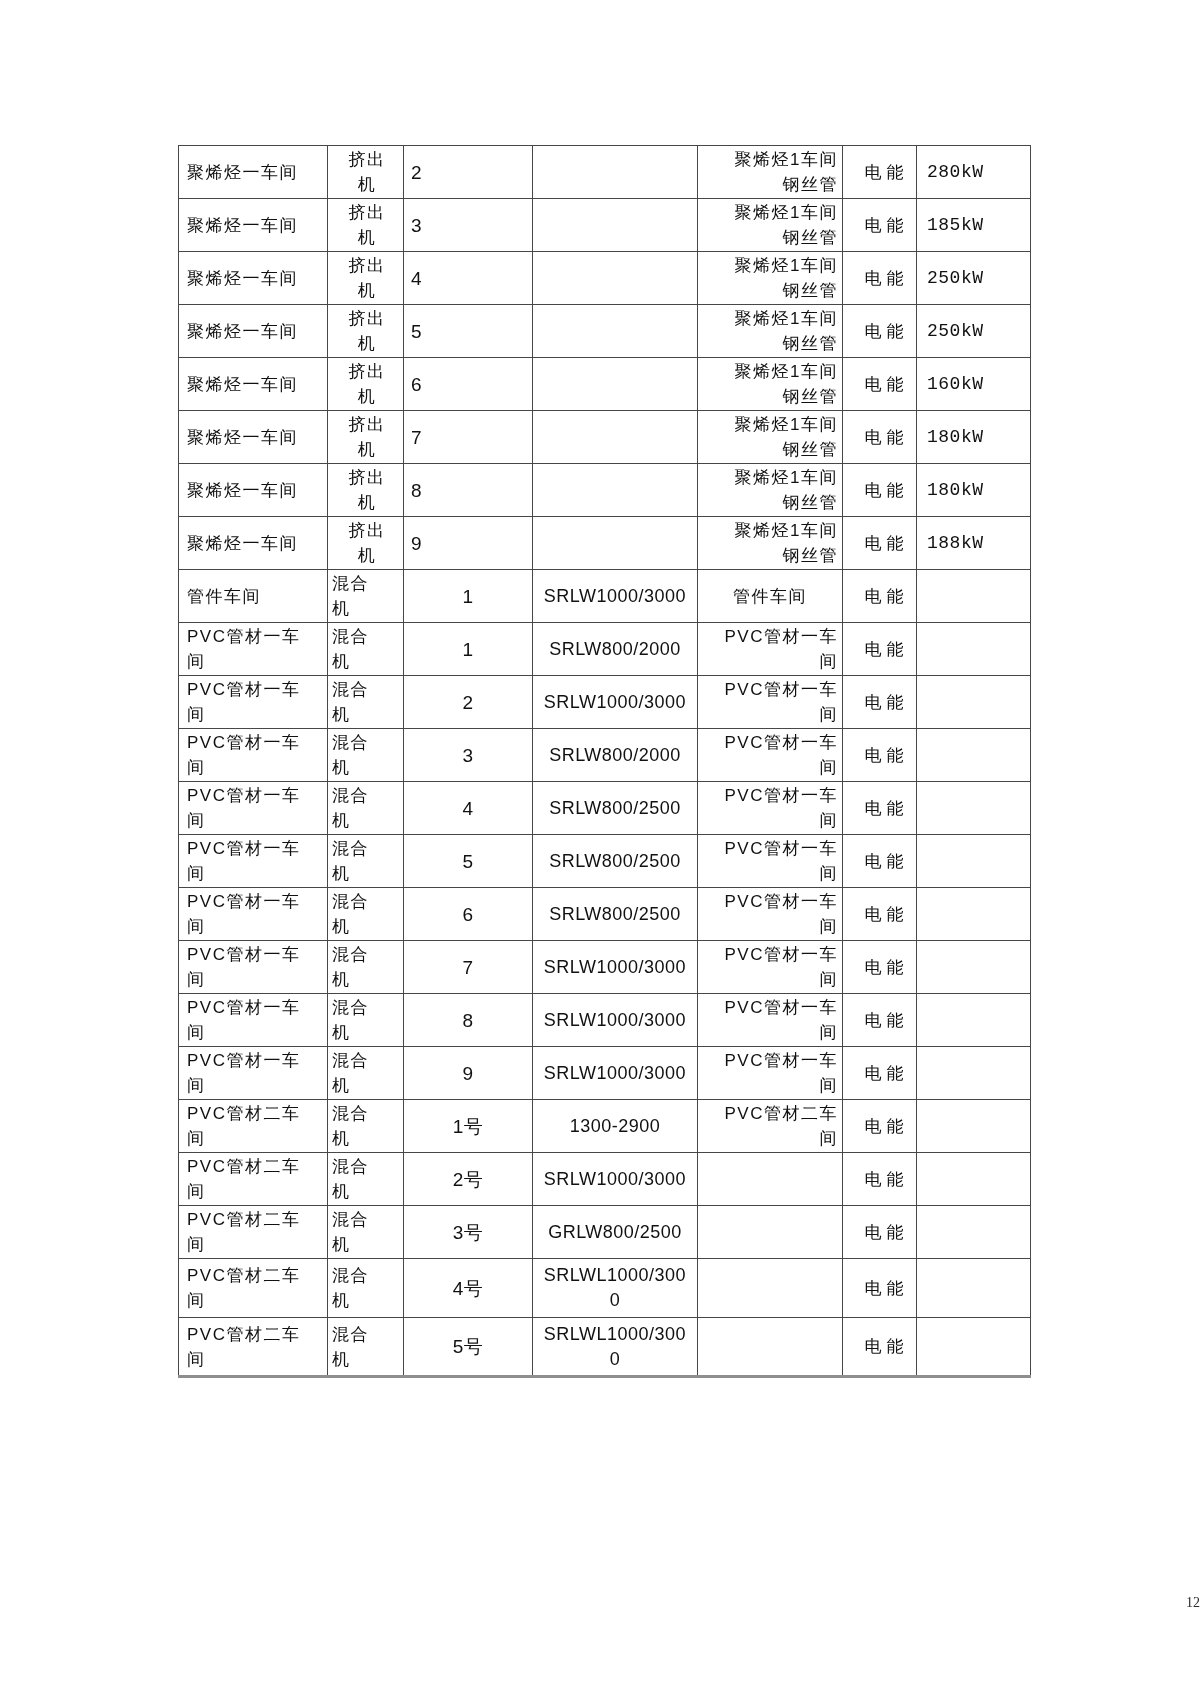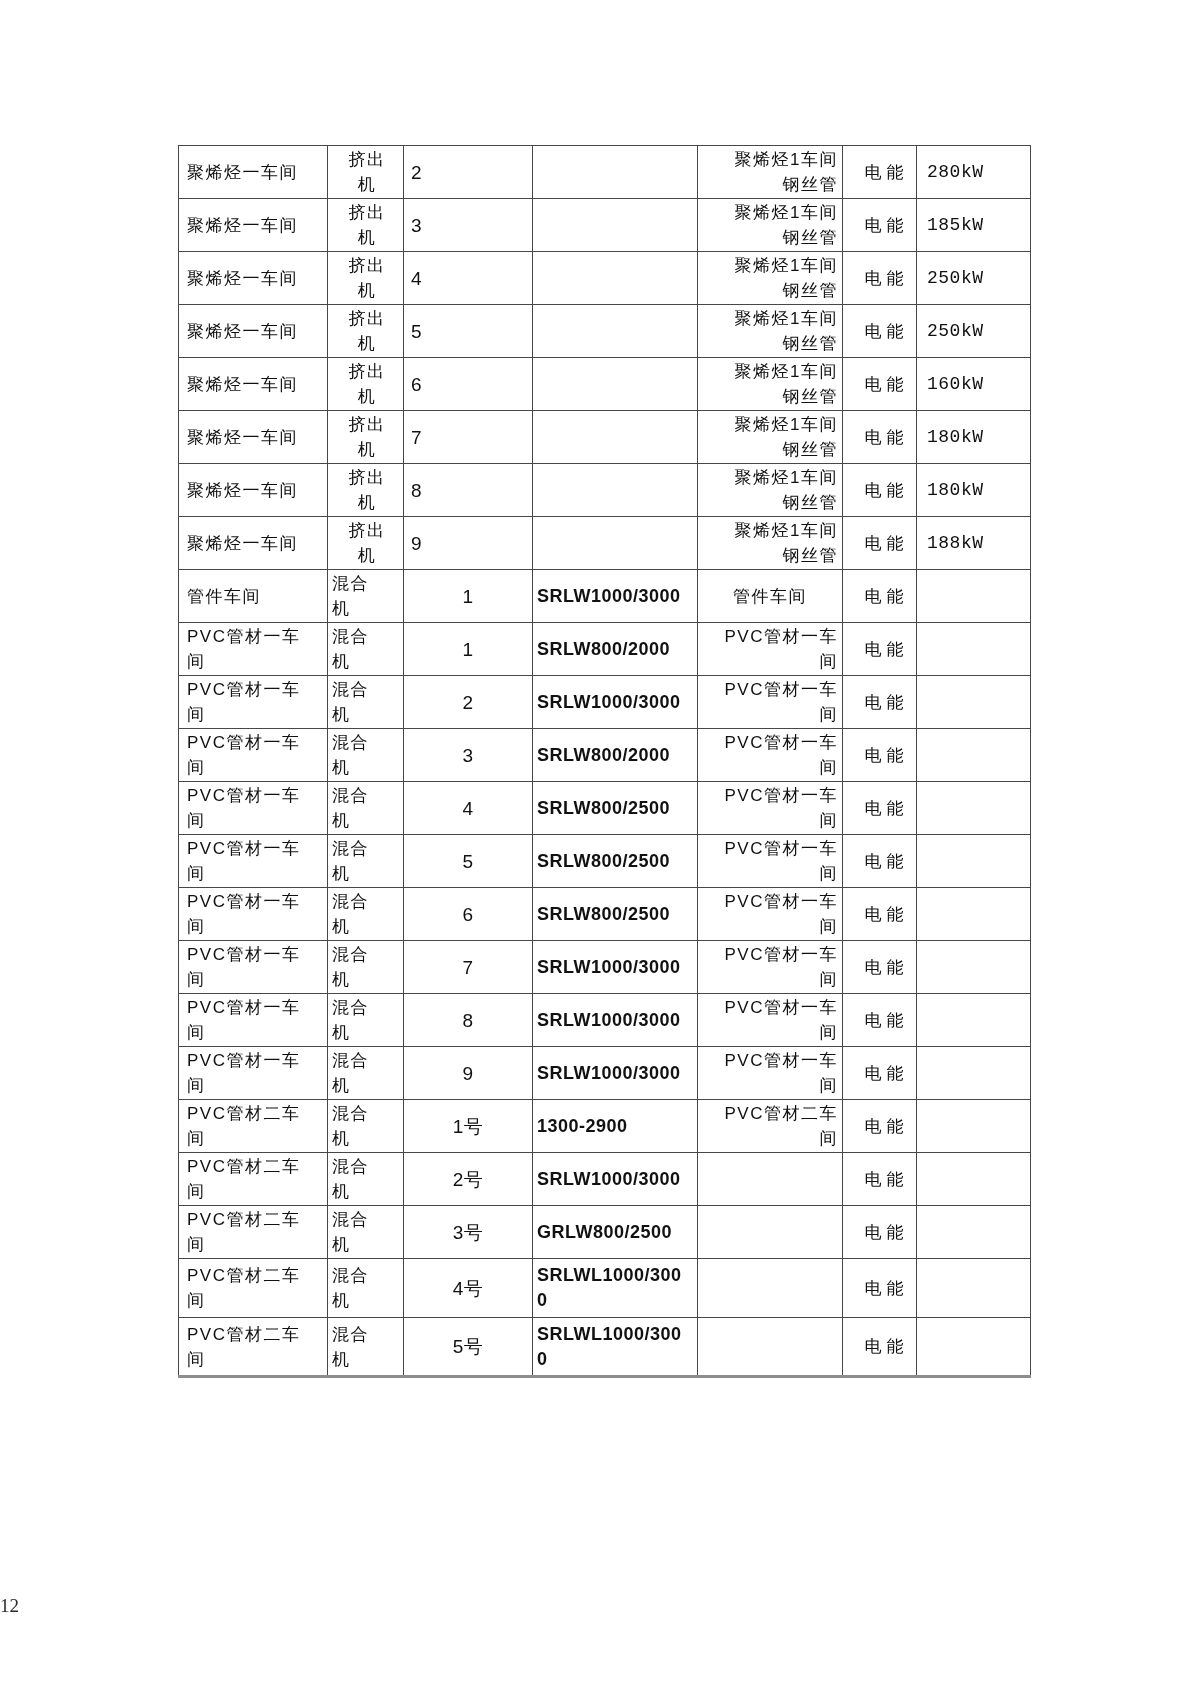--- a/index.html
+++ b/index.html
@@ -34,39 +34,39 @@
     padding: 0 4px;
     overflow: hidden;
   }
   .doc-table tr { height: 53px; }
   .doc-table tr.tall { height: 59px; }
 
   
   td.c1 { text-align: left; padding-left: 8px; }
   td.c2 { }
   td.c3 { text-align: center; font-size: 19px; letter-spacing: 0.5px; }
-  td.c4 { text-align: left; font-size: 18px; letter-spacing: 0.5px; font-weight: bold; }
+  td.c4 { text-align: center; font-size: 18px; letter-spacing: 0.5px; }
   td.c5 { text-align: right; padding-left: 10px; }
   td.c6 { text-align: center; letter-spacing: 5px; padding-left: 18px; }
   td.c7 { text-align: left; padding-left: 10px; font-size: 18px; letter-spacing: 0.5px; font-family: Liberation Mono, monospace; }
 
   
   tr.row-left td.c2 { text-align: center; padding-left: 7px; }
   tr.row-left td.c3 { text-align: left; padding-left: 7px; }
 
   td.c5.center { text-align: center; padding-left: 4px; }
 
   .page-number {
     position: absolute;
     left: 0;
     top: 1595px;
     width: 1200px;
-    text-align: left;
+    text-align: right;
     font-family: "Liberation Serif", serif;
-    font-size: 19px;
+    font-size: 14px;
     color: #2b2b2b;
   }
 </style>
 </head>
 <body>
 
 <table class="doc-table">
   <colgroup>
     <col style="width:149px">
     <col style="width:76px">

